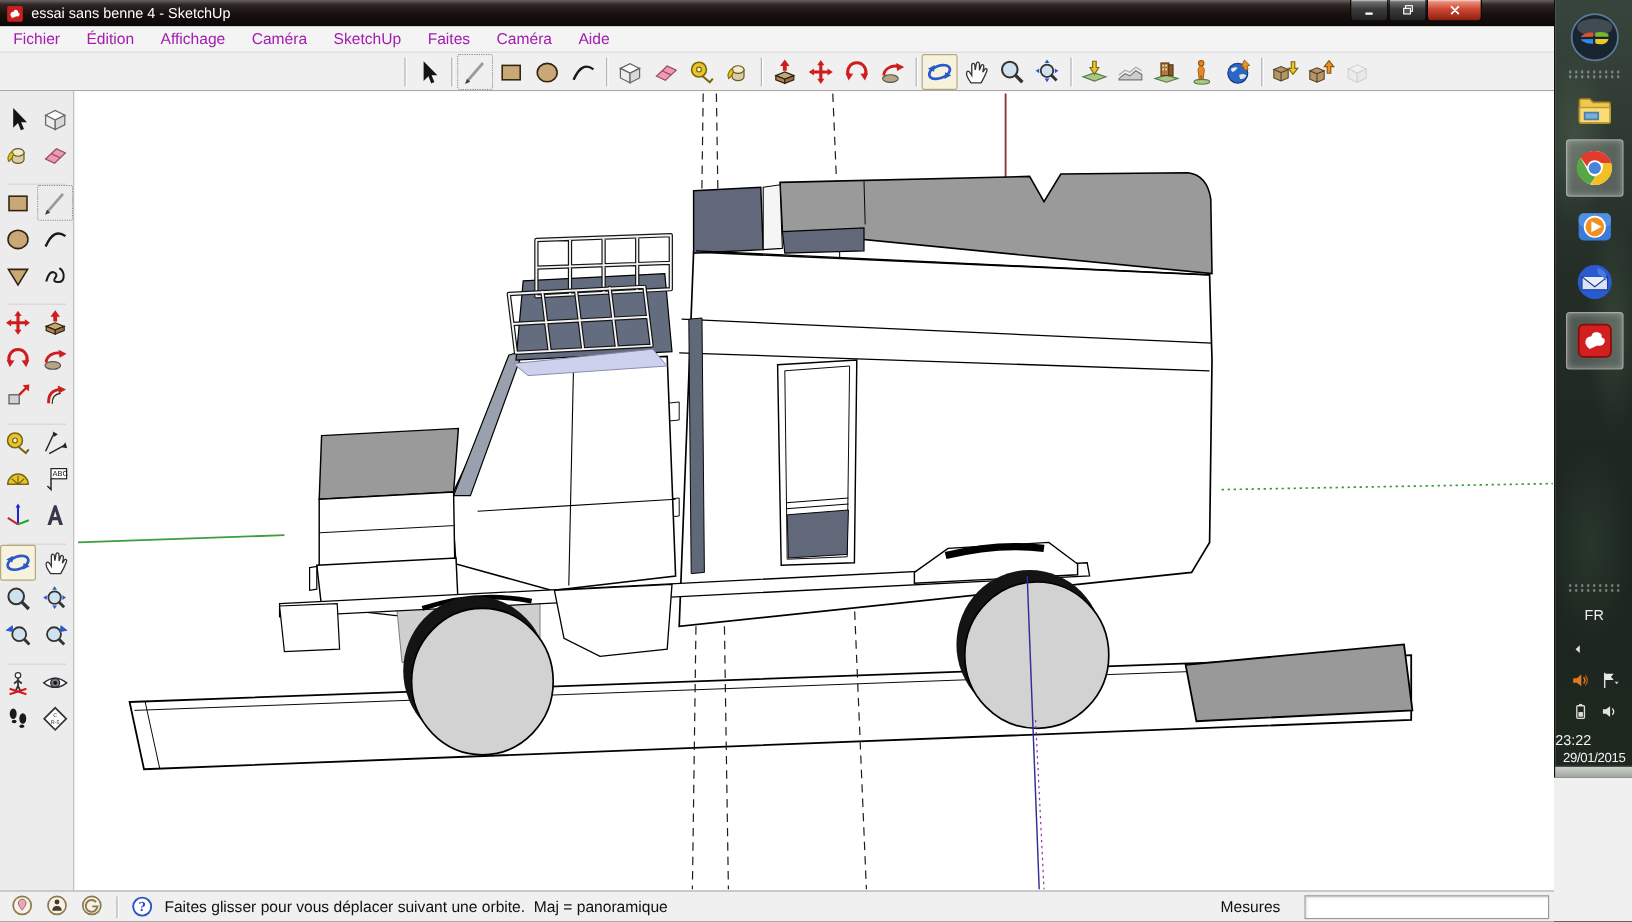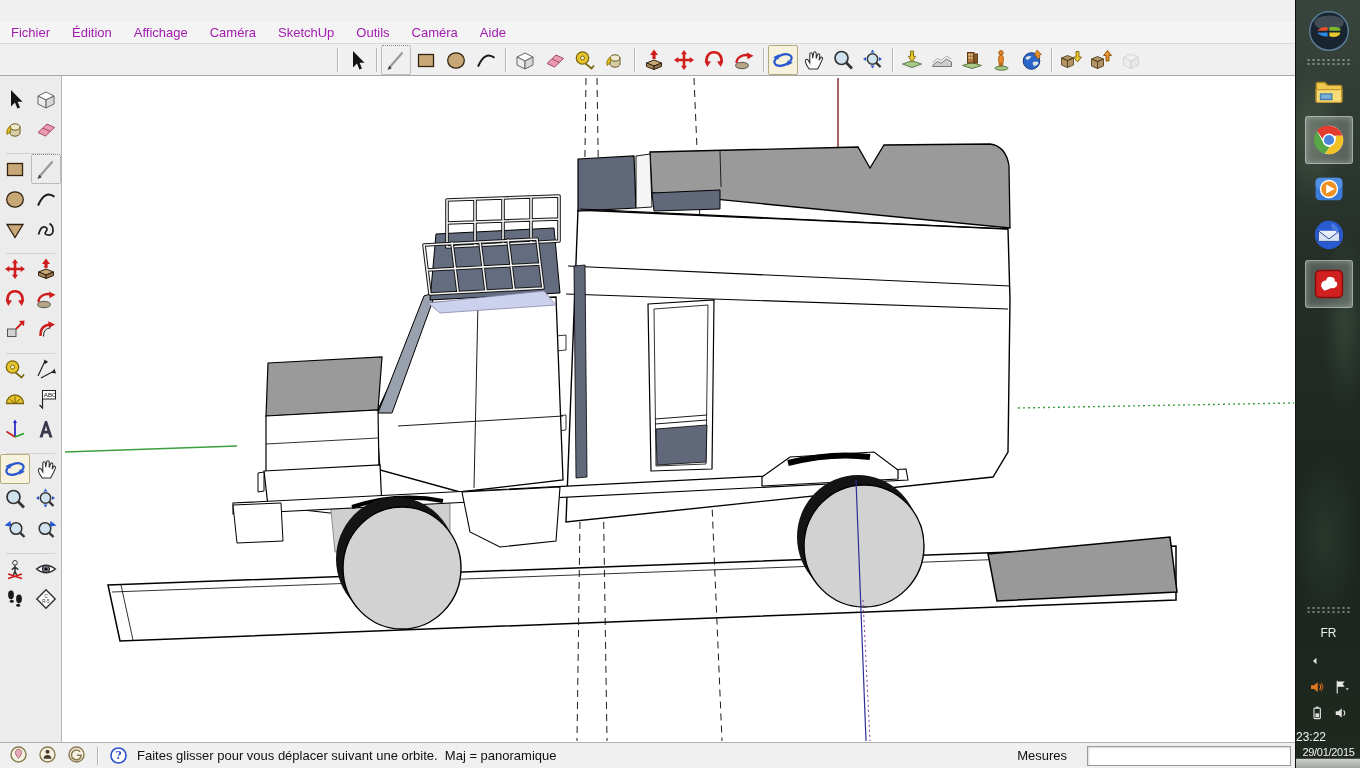--- a/index.html
+++ b/index.html
@@ -52,21 +52,21 @@
   .status-ico{width:19px;height:19px;margin:0 5px;}
   .status-ico svg{width:19px;height:19px;}
   #status-sep{width:1px;height:18px;background:#b4b4b4;margin:0 6px;box-shadow:1px 0 0 #fff;}
   #status-msg{margin-left:4px;white-space:pre;}
   #status-right{margin-left:auto;display:flex;align-items:center;gap:12px;}
   #mesures-label{margin-right:8px;}
   #mesures-field{width:196px;height:18px;background:#fff;border:1px solid #9a9a9a;
     box-shadow:inset 1px 1px 2px rgba(0,0,0,.15);font-size:12px;padding:0 3px;}
 
   
-  #taskbar{position:absolute;left:1295px;top:0;width:65px;height:768px;
+  #taskbar{position:absolute;left:1295px;top:0;width:65px;height:648px;
     background:
       radial-gradient(ellipse 45px 110px at 25% 18%, rgba(150,180,140,.18), transparent 65%),
       radial-gradient(ellipse 35px 140px at 75% 42%, rgba(110,145,110,.22), transparent 65%),
       radial-gradient(ellipse 55px 120px at 45% 70%, rgba(80,110,85,.25), transparent 70%),
       linear-gradient(180deg,#38453c 0%,#242e27 35%,#1b241e 70%,#20291f 100%);
     border-left:1px solid #0d120e;}
   .task-item{width:46px;height:42px;margin:4px auto;display:flex;align-items:center;justify-content:center;}
   .task-item svg{width:34px;height:34px;}
   .task-item.pressed{background:rgba(255,255,255,.22);border:1px solid rgba(255,255,255,.45);
     border-radius:3px;box-shadow:inset 0 0 6px rgba(255,255,255,.35);height:46px;}
@@ -85,28 +85,53 @@
   #show-desktop{position:absolute;left:0;bottom:0;width:65px;height:10px;
     background:linear-gradient(180deg,#cdd2cc,#9fa59e);border-top:1px solid #4a4f4a;box-sizing:border-box;}
   #tb-bottom{position:absolute;left:0;bottom:10px;width:65px;}
 </style>
 </head>
 <body>
 
 <div id="stage">
   <div id="app">
 
+    <div id="titlebar">
+      <span class="app-ico"><svg viewBox="0 0 24 24" aria-hidden="true">
+            <rect x="1.5" y="1.5" width="21" height="21" rx="2.5" fill="#c81e1e"></rect>
+            <path d="M6,14 Q5.5,9.5 10,9.2 Q10.8,6 14,6.8 Q17,7.5 16.2,10.2 Q19,11 17.8,13.8 Q16.8,16 13.8,15.4 L8.5,17.5 Q6.5,16.2 6,14 Z" fill="#fff"></path>
+          </svg></span>
+      <span>essai sans benne 4 - SketchUp</span>
+      <div id="win-controls">
+        <div class="win-btn">
+            <svg viewBox="0 0 24 24" aria-hidden="true">
+              <rect x="6" y="15" width="10" height="3" rx="1" fill="#fff"></rect>
+            </svg>
+          </div>
+        <div class="win-btn">
+            <svg viewBox="0 0 24 24" aria-hidden="true">
+              <rect x="8.5" y="6" width="9" height="7.5" fill="none" stroke="#fff" stroke-width="1.5"></rect>
+              <rect x="6" y="9.5" width="9" height="7.5" fill="#565656" stroke="#fff" stroke-width="1.5"></rect>
+            </svg>
+          </div>
+        <div class="win-btn close">
+            <svg viewBox="0 0 24 24" aria-hidden="true">
+              <path d="M7.5,7.5 L16.5,16.5 M16.5,7.5 L7.5,16.5" stroke="#fff" stroke-width="2.4" stroke-linecap="round"></path>
+            </svg>
+          </div>
+      </div>
+    </div>
 
     <div id="menubar">
         <span class="menu-item">Fichier</span>
         <span class="menu-item">Édition</span>
         <span class="menu-item">Affichage</span>
         <span class="menu-item">Caméra</span>
         <span class="menu-item">SketchUp</span>
-        <span class="menu-item">Outils</span>
+        <span class="menu-item">Faites</span>
         <span class="menu-item">Caméra</span>
         <span class="menu-item">Aide</span>
       </div>
 
     <div id="toolbar-row">
         <div class="vsep"></div>
         <div class="tool-btn">
           <span>
             <svg viewBox="0 0 24 24" aria-hidden="true">
               <path d="M8,3 L8,19.5 L12,15.5 L14.4,21.5 L17,20.4 L14.6,14.8 L19.5,14.8 Z" fill="#141414"></path>

